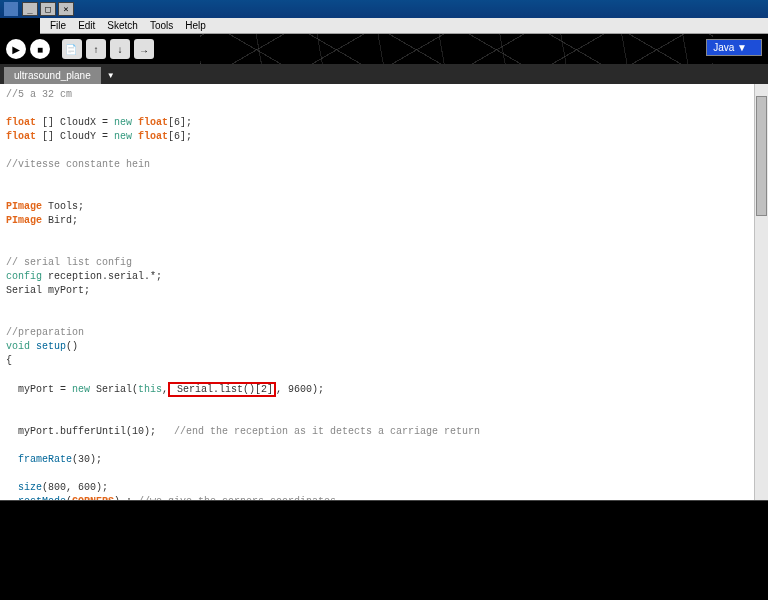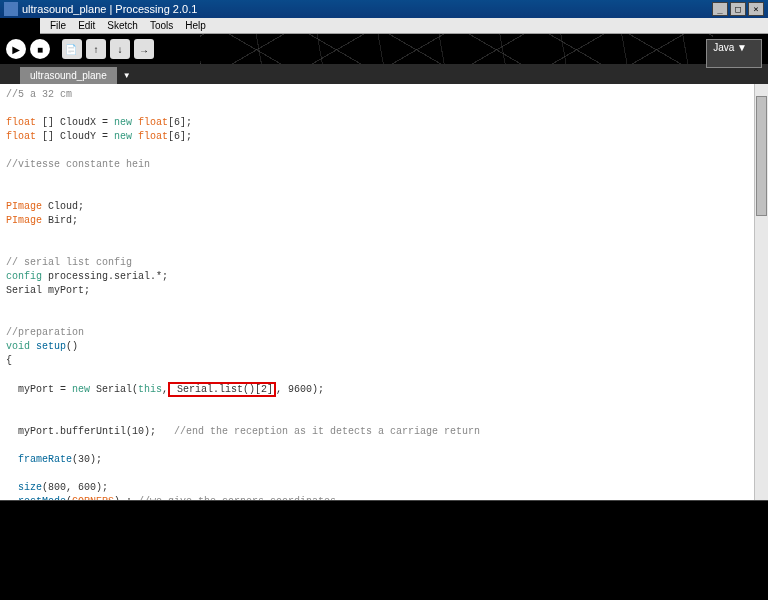--- a/index.html
+++ b/index.html
@@ -8,42 +8,41 @@
 .titlebar-icon { width: 14px; height: 14px; background: #4a7abc; margin-right: 4px; }
 .titlebar-text { flex: 1; }
 .titlebar-btns { display: flex; gap: 2px; }
 .titlebar-btns span { width: 16px; height: 14px; background: #c0c0c0; border: 1px solid #404040; display: flex; align-items: center; justify-content: center; font-size: 9px; color: #000; font-family: monospace; }
 .menubar { background: #e8e8e8; height: 16px; display: flex; align-items: center; padding: 0 4px; font-size: 10px; border-bottom: 1px solid #a0a0a0; margin-left: 40px; }
 .menubar span { padding: 0 6px; cursor: default; }
 .toolbar { background: #000; height: 30px; display: flex; align-items: center; padding: 0 6px; position: relative; }
 .toolbar-pattern { position: absolute; left: 200px; right: 55px; top: 0; bottom: 0; background-image: repeating-linear-gradient(30deg, rgba(100,100,100,0.4) 0px, rgba(100,100,100,0.4) 1px, transparent 1px, transparent 40px), repeating-linear-gradient(-30deg, rgba(100,100,100,0.4) 0px, rgba(100,100,100,0.4) 1px, transparent 1px, transparent 40px), repeating-linear-gradient(80deg, rgba(100,100,100,0.3) 0px, rgba(100,100,100,0.3) 1px, transparent 1px, transparent 60px); }
 .tb-btn { width: 20px; height: 20px; border-radius: 50%; background: #fff; margin-right: 4px; display: flex; align-items: center; justify-content: center; z-index: 1; font-size: 10px; }
 .tb-btn.sq { border-radius: 3px; background: #e0e0e0; }
-.mode-select { position: absolute; right: 6px; top: 5px; background: #404040; border: 1px solid #888; color: #fff; font-size: 10px; padding: 2px 14px 14px 6px; z-index: 1; }
+.mode-select { position: absolute; right: 6px; top: 5px; background: #1d4ed8; border: 1px solid #888; color: #fff; font-size: 10px; padding: 2px 14px 2px 6px; z-index: 1; }
 .tabbar { background: #2a2a2a; height: 20px; display: flex; align-items: flex-end; padding: 0 4px; }
-.tab { background: #888; color: #fff; font-size: 10px; padding: 3px 10px; border-radius: 0; margin-right: 2px; display: flex; align-items: center; margin-left: 16px; }
+.tab { background: #888; color: #fff; font-size: 10px; padding: 3px 10px; border-radius: 0; margin-right: 2px; display: flex; align-items: center; }
 .tab-dd { background: #2a2a2a; color: #fff; width: 16px; height: 18px; display: flex; align-items: center; justify-content: center; font-size: 8px; }
 .editor { background: #fff; height: 416px; display: flex; }
 .code { flex: 1; padding: 4px 6px; font-family: 'Courier New', monospace; font-size: 10px; line-height: 14px; color: #333; overflow: hidden; white-space: pre; }
 .scrollbar { width: 14px; background: #e8e8e8; border-left: 1px solid #c0c0c0; position: relative; }
 .thumb { position: absolute; left: 1px; right: 1px; top: 12px; height: 120px; background: #c0c0c0; border: 1px solid #888; }
 .c-comment { color: #888; }
 .c-keyword { color: #33997e; }
-.c-type { color: #e2661a; }
+.c-type { color: #e2661a; font-weight: bold; }
 .c-func { color: #006699; }
 .hl { border: 2px solid #d00; padding: 0 1px; display: inline-block; line-height: 11px; }
 .console { background: #000; height: 86px; border-top: 1px solid #444; }
 .statusbar { background: #1a4a6a; color: #fff; height: 14px; font-size: 10px; padding: 0 6px; display: flex; align-items: center; margin-top: 48px; }
 </style>
 </head>
 <body>
 
 <div class="titlebar">
   <div class="titlebar-icon"></div>
-  <div class="titlebar-text">ultrasound_plane | Processing 2.0.1</div>
   <div class="titlebar-btns">
     <span>_</span>
     <span>□</span>
     <span>×</span>
   </div>
 </div>
 
 <div class="menubar">
   <span>File</span>
   <span>Edit</span>
@@ -73,26 +72,26 @@
 
 <div class="editor">
 <div class="code"><span class="c-comment">//5 a 32 cm</span>
 
 <span class="c-type">float</span><span> [] CloudX = </span><span class="c-keyword">new</span><span class="c-type"> float</span><span>[6];</span>
 <span class="c-type">float</span><span> [] CloudY = </span><span class="c-keyword">new</span><span class="c-type"> float</span><span>[6];</span>
 
 <span class="c-comment">//vitesse constante hein</span>
 
 
-<span class="c-type">PImage</span><span> Cloud;</span>
+<span class="c-type">PImage</span><span> Tools;</span>
 <span class="c-type">PImage</span><span> Bird;</span>
 
 
 <span class="c-comment">// serial list config</span>
-<span class="c-keyword">config</span><span> processing.serial.*;</span>
+<span class="c-keyword">config</span><span> reception.serial.*;</span>
 <span>Serial myPort;</span>
 
 
 <span class="c-comment">//preparation</span>
 <span class="c-keyword">void</span><span class="c-func"> setup</span><span>()</span>
 <span>{</span>
 
 <span>  myPort = </span><span class="c-keyword">new</span><span> Serial(</span><span class="c-keyword">this</span><span>,</span><span class="hl"> Serial.list()[2]</span><span>, 9600);</span>
 
 

